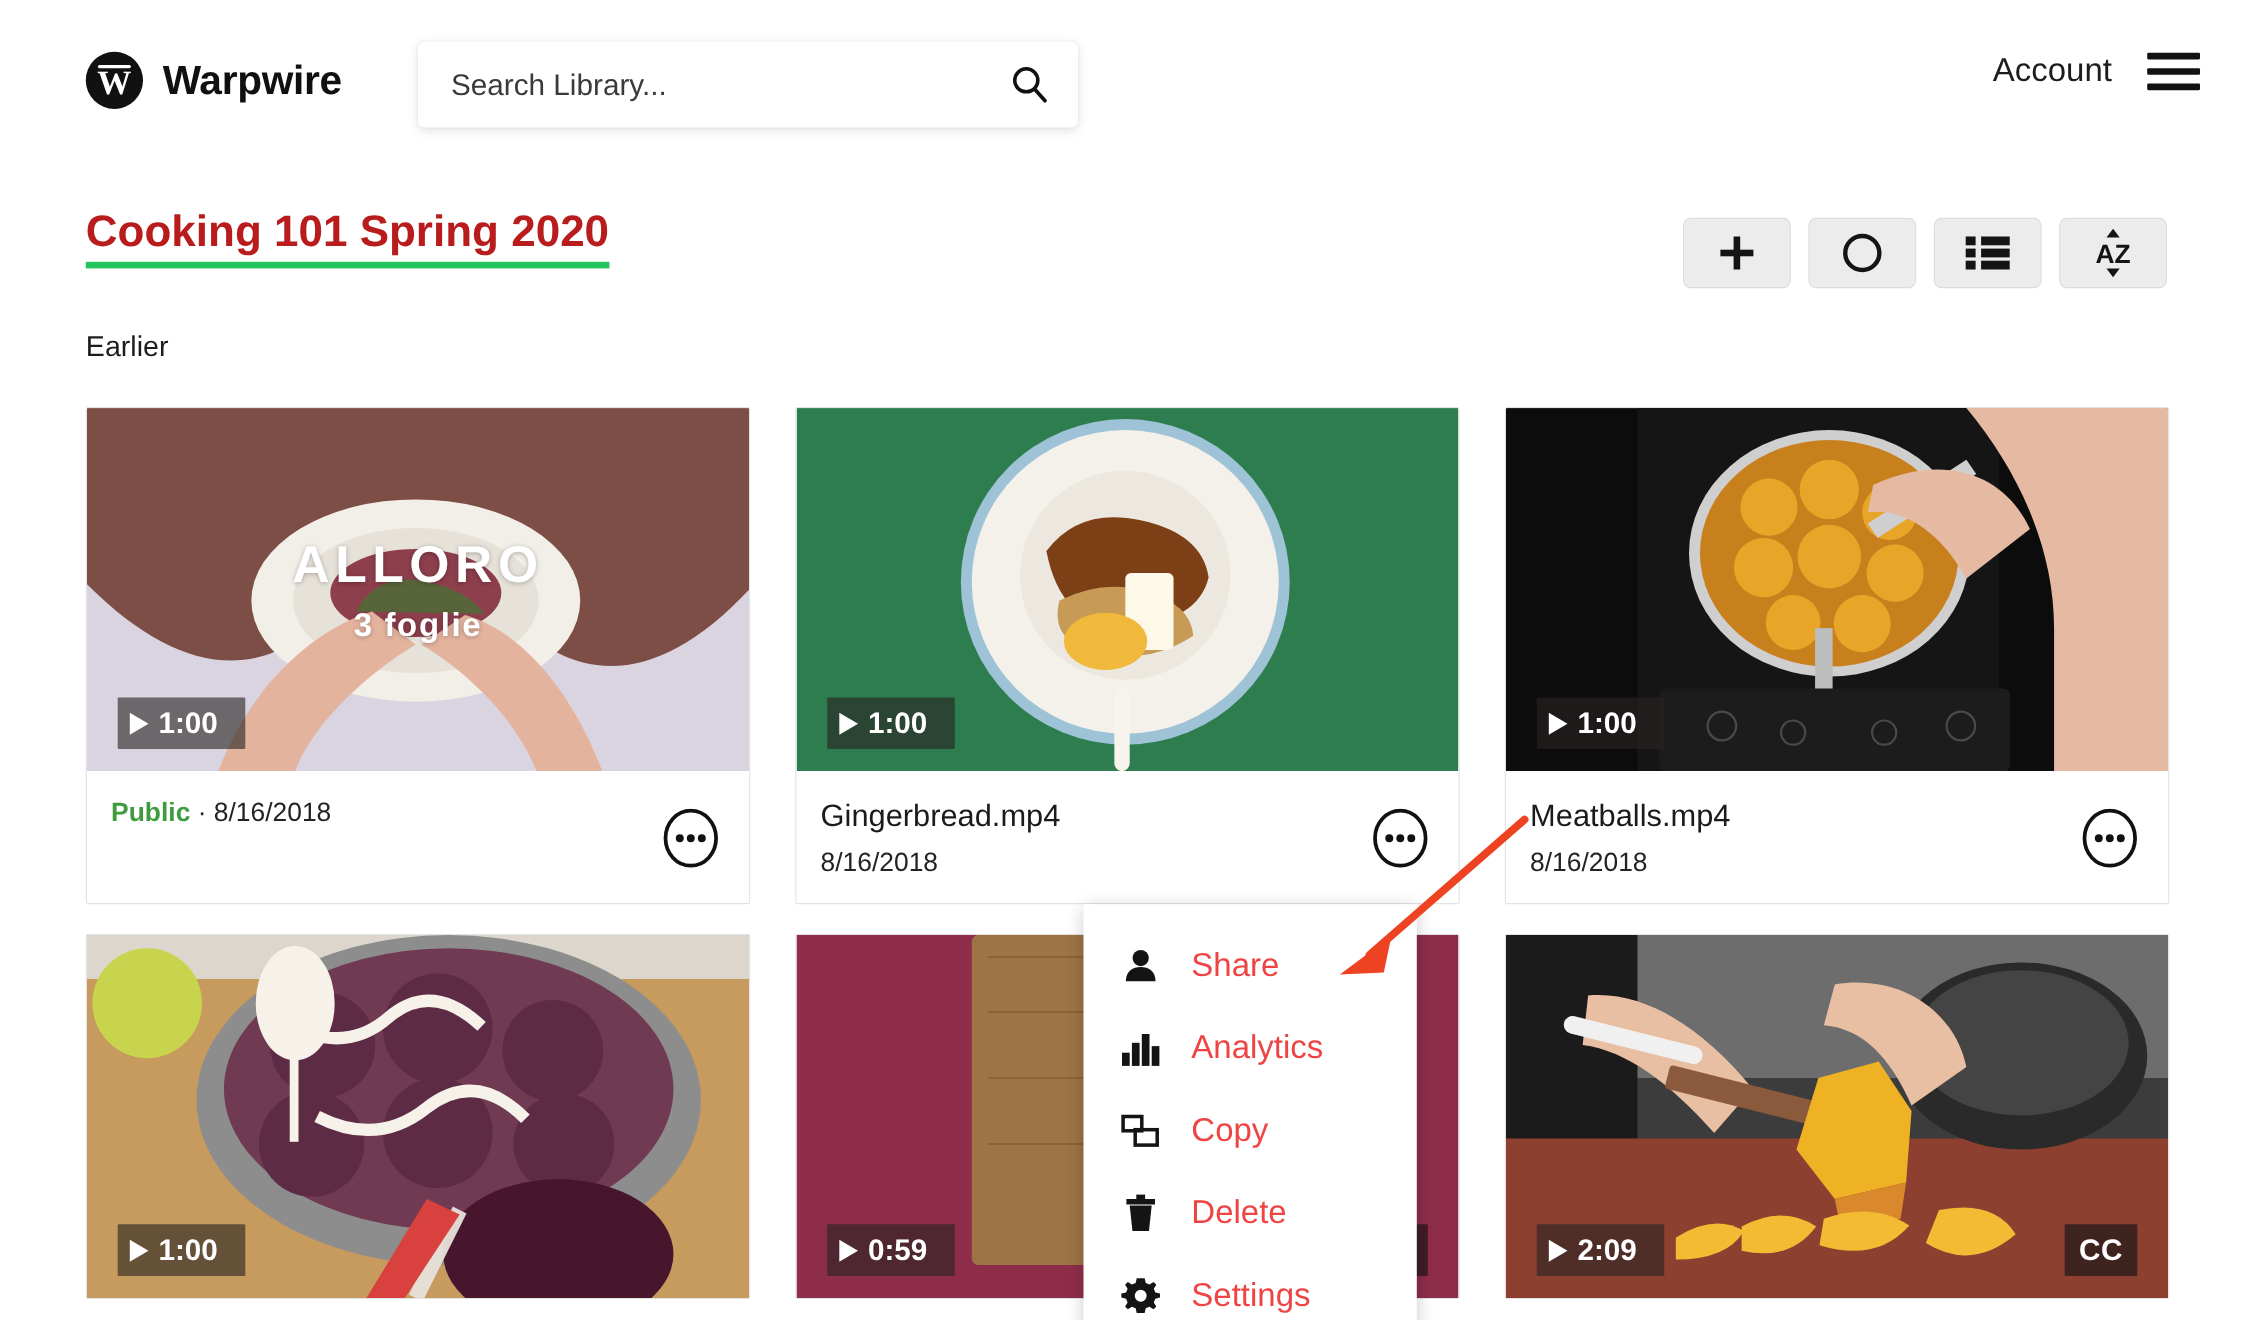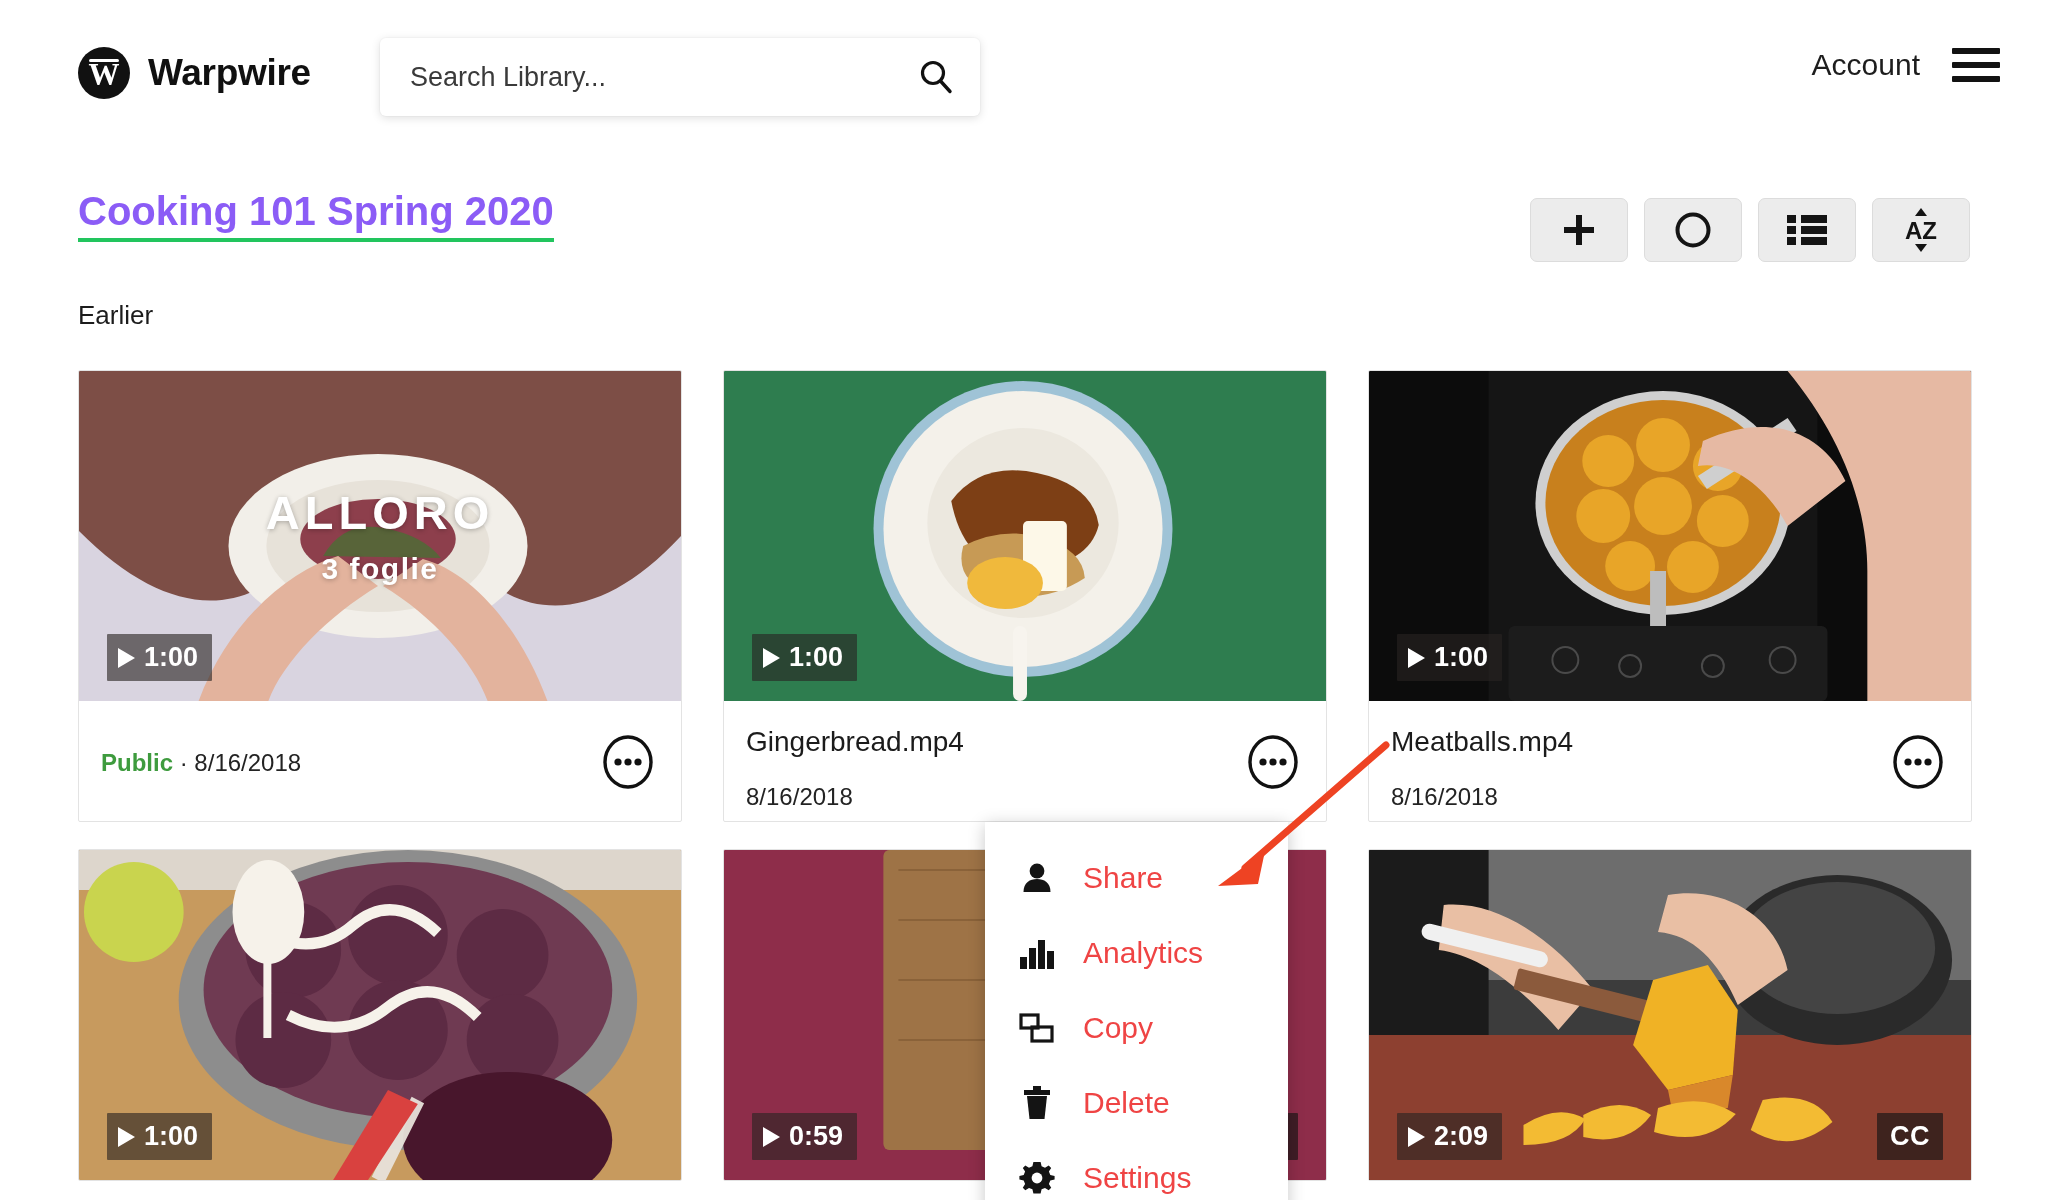--- a/index.html
+++ b/index.html
@@ -111,22 +111,22 @@
     position: absolute;
     top: 190px;
     left: 78px;
     right: 78px;
     height: 80px;
   }
   .page-title {
     display: inline-block;
     font-size: 40px;
     font-weight: bold;
-    color: #8b5cf6;
-    border-bottom: 4px solid #22c55e;
+    color: #b91c1c;
+    border-bottom: 6px solid #22c55e;
     padding-bottom: 6px;
     line-height: 1.05;
   }
   .toolbar {
     position: absolute;
     right: 0;
     top: 8px;
     display: flex;
     gap: 16px;
   }
@@ -211,21 +211,21 @@
   }
 
   .duration {
     position: absolute;
     left: 28px;
     bottom: 20px;
     background: rgba(40,36,34,0.62);
     color: #ffffff;
     font-size: 27px;
     font-weight: bold;
-    padding: 8px 14px 8px 11px;
+    padding: 8px 25px 8px 11px;
     display: flex;
     align-items: center;
     gap: 9px;
     border-radius: 1px;
   }
   .duration .tri {
     width: 0; height: 0;
     border-left: 17px solid #ffffff;
     border-top: 10px solid transparent;
     border-bottom: 10px solid transparent;
@@ -251,21 +251,20 @@
   .card-title {
     font-size: 28px;
     color: #1b1b1b;
     line-height: 1.2;
     margin-bottom: 12px;
     white-space: nowrap;
   }
   .card-meta {
     font-size: 24px;
     color: #232323;
-    margin-top: 24px;
   }
   .card-meta .pub {
     color: #3e9b3e;
     font-weight: bold;
   }
   .kebab {
     position: absolute;
     right: 26px;
     top: 34px;
     width: 54px;

